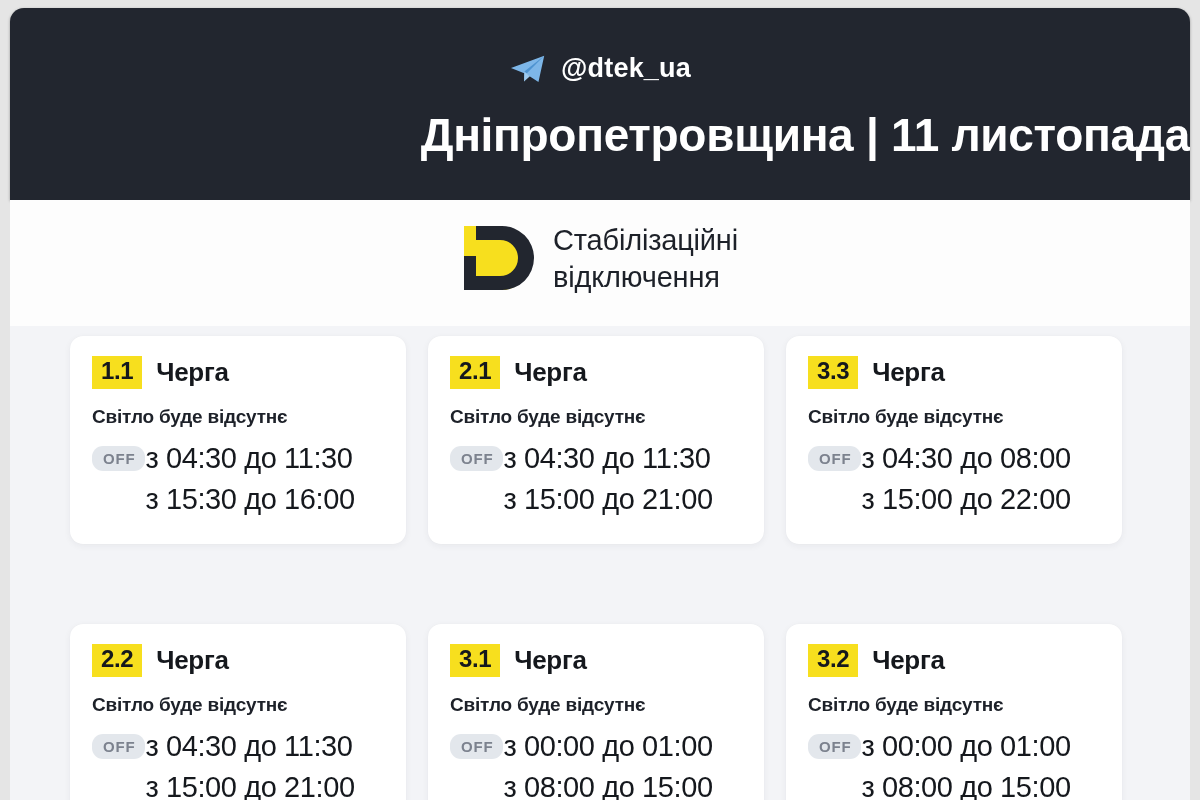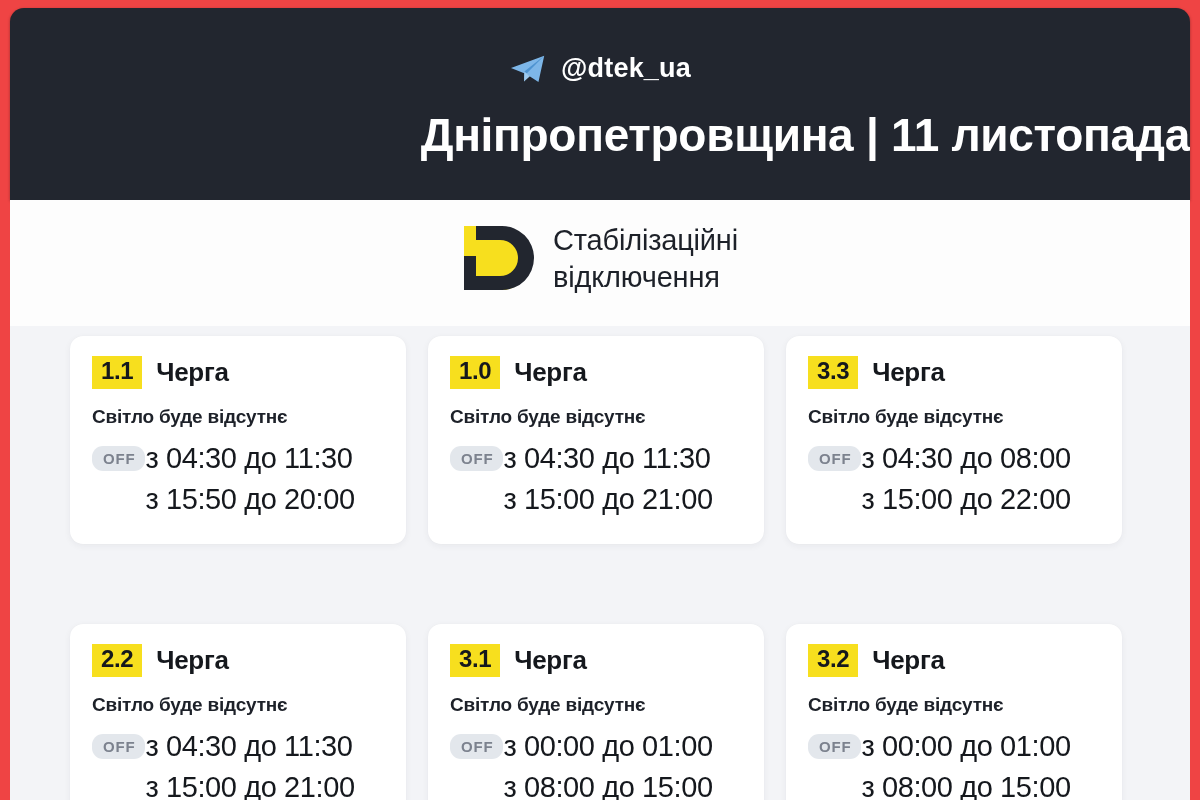--- a/index.html
+++ b/index.html
@@ -13,21 +13,21 @@
     background: #c8ccd2;
     font-family: "Liberation Sans", sans-serif;
     -webkit-font-smoothing: antialiased;
   }
 
   
   #page {
     position: relative;
     width: 1200px;
     height: 800px;
-    background: #ef4444;
+    background: #e5e5e5;
   }
 
   
   #header {
     position: absolute;
     left: 10px;
     top: 8px;
     width: 1180px;
     height: 192px;
     background: #22262f;
@@ -237,28 +237,28 @@
       <div class="card">
         <div class="card-head">
           <span class="queue-badge">1.1</span>
           <span class="queue-word">Черга</span>
         </div>
         <div class="card-note">Світло буде відсутнє</div>
         <div class="times-row">
           <span class="off-badge">OFF</span>
           <div class="times-list">
             <div class="time-line">з 04:30 до 11:30</div>
-            <div class="time-line">з 15:50 до 20:00</div>
-          </div>
-        </div>
-      </div>
-
-      <div class="card">
-        <div class="card-head">
-          <span class="queue-badge">1.0</span>
+            <div class="time-line">з 15:30 до 16:00</div>
+          </div>
+        </div>
+      </div>
+
+      <div class="card">
+        <div class="card-head">
+          <span class="queue-badge">2.1</span>
           <span class="queue-word">Черга</span>
         </div>
         <div class="card-note">Світло буде відсутнє</div>
         <div class="times-row">
           <span class="off-badge">OFF</span>
           <div class="times-list">
             <div class="time-line">з 04:30 до 11:30</div>
             <div class="time-line">з 15:00 до 21:00</div>
           </div>
         </div>

